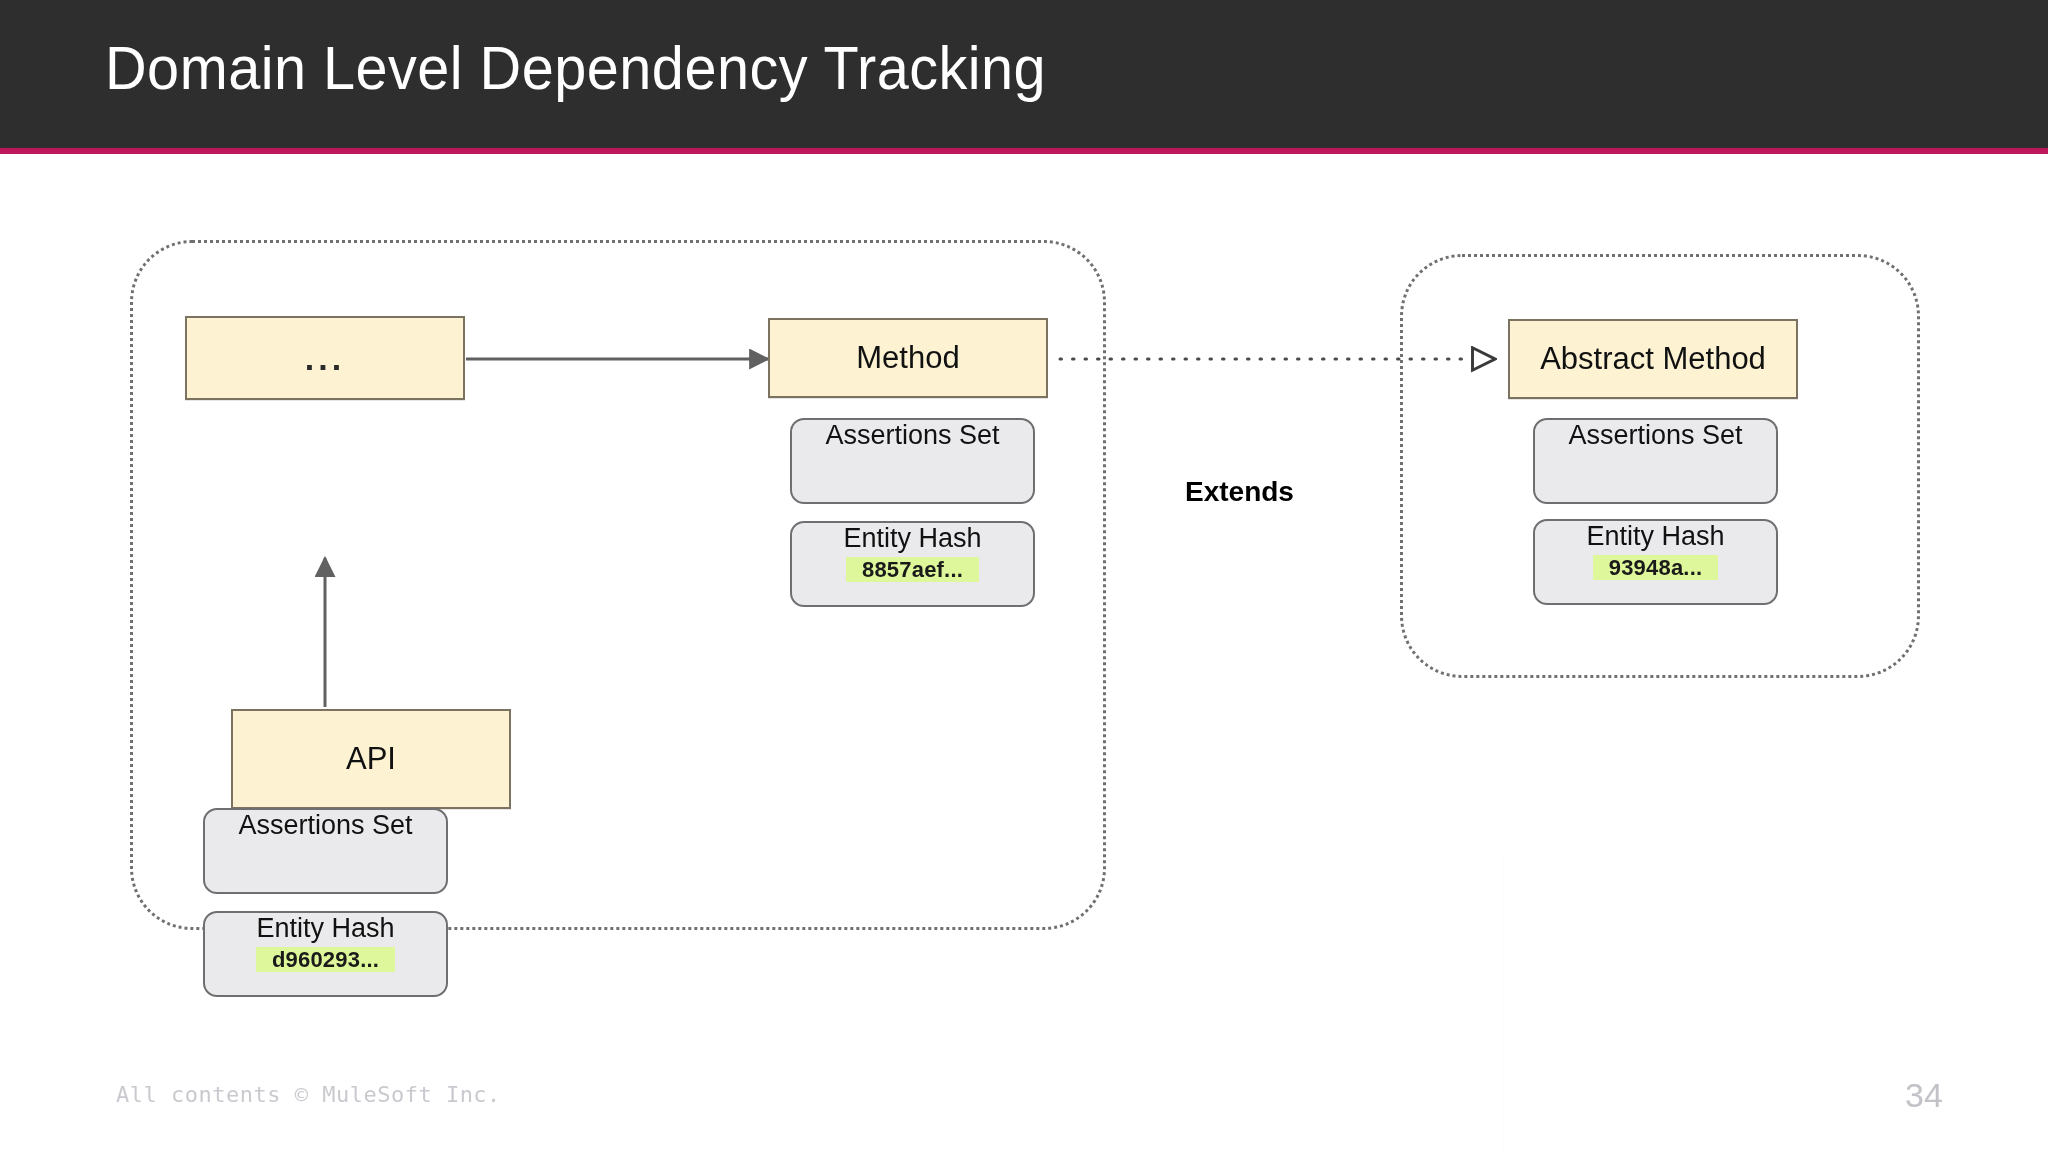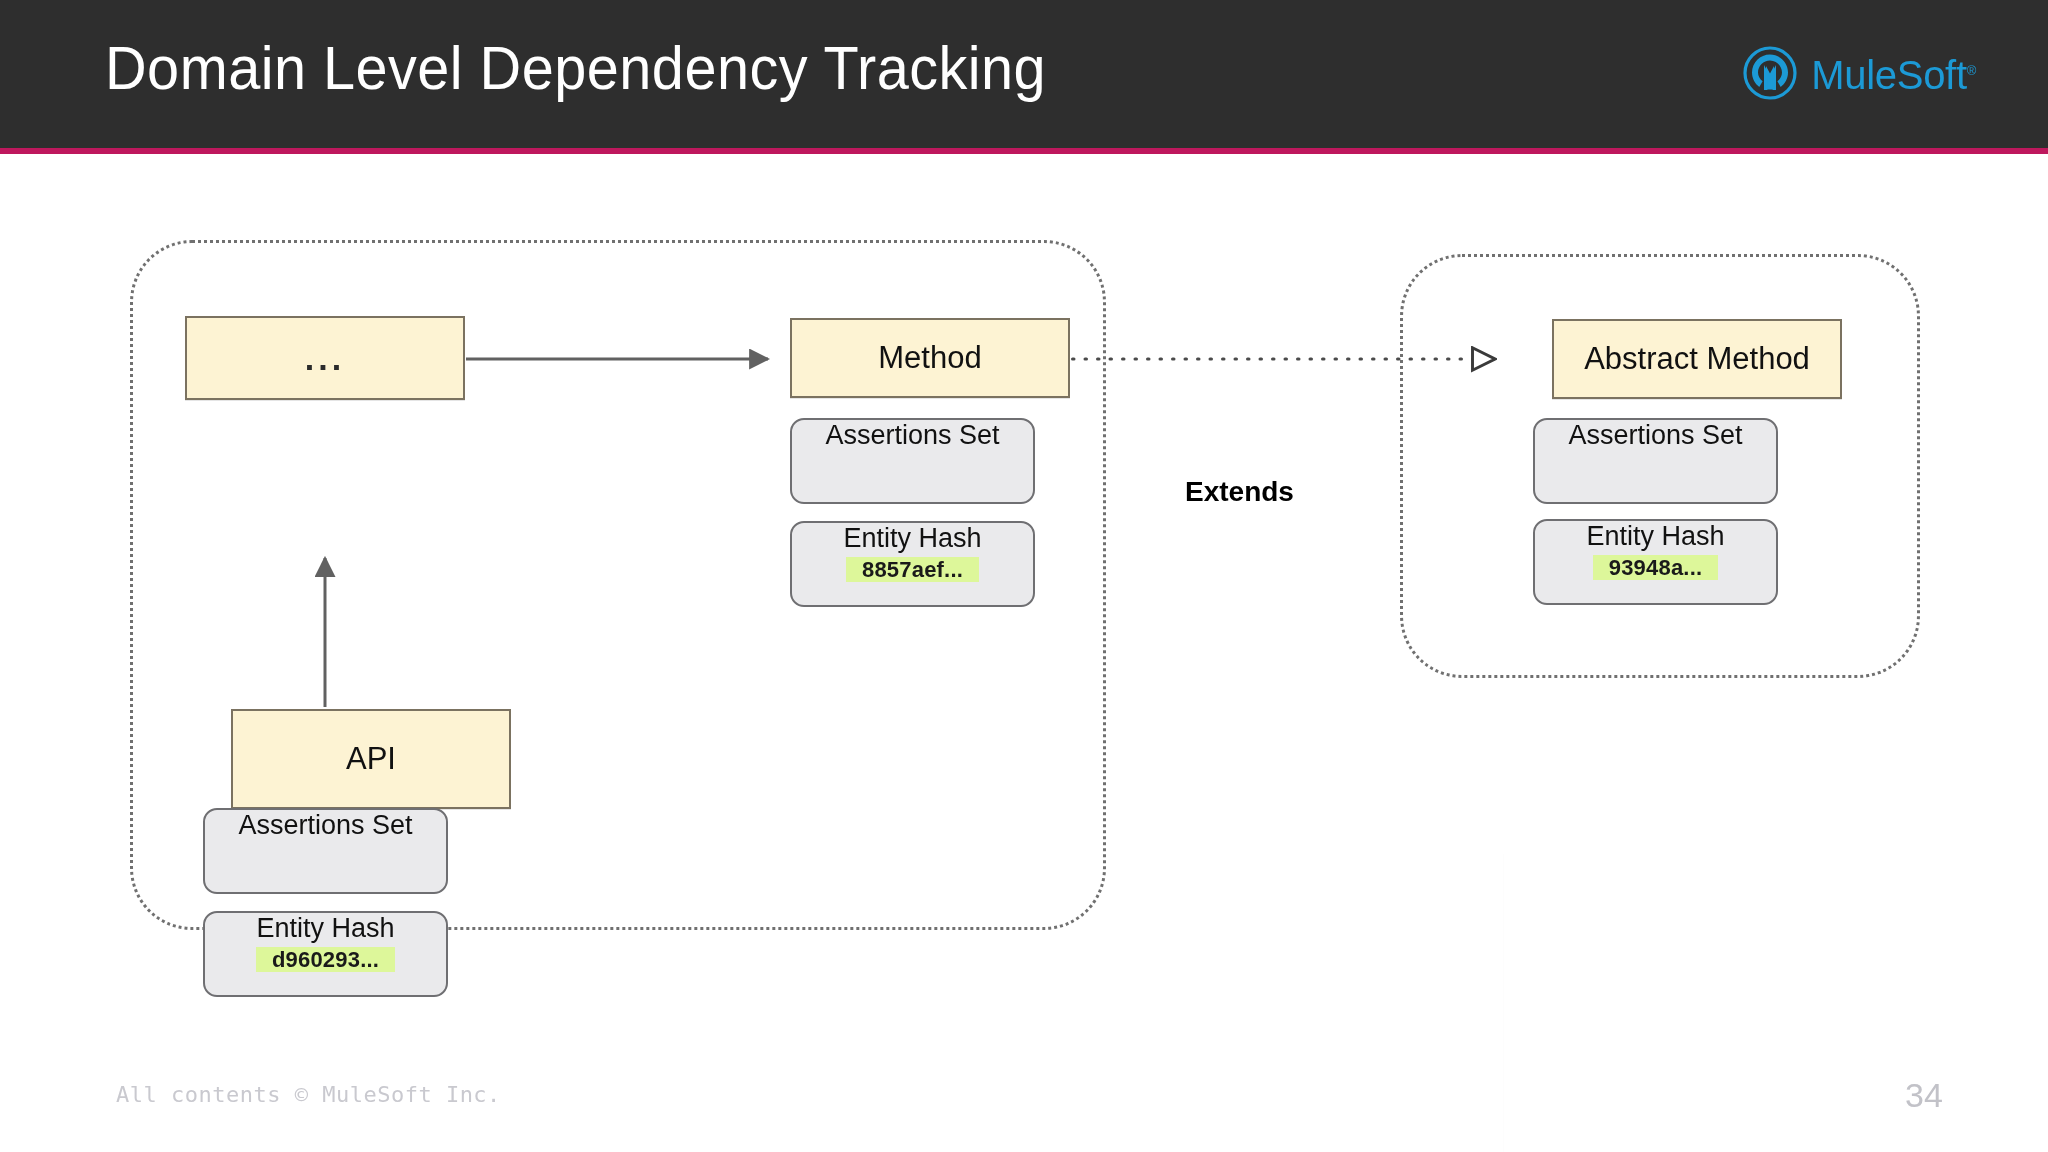--- a/index.html
+++ b/index.html
@@ -174,31 +174,20 @@
     font-size: 34px;
     color: #c2c2c8;
   }
 </style>
 </head>
 <body>
 
 <div class="header">
   <div class="header-title">Domain Level Dependency Tracking</div>
 
-  <div class="logo">
-    <span class="logo-mark">
-      <svg width="56" height="56" viewBox="0 0 56 56" aria-hidden="true">
-        <circle cx="28" cy="28" r="25" fill="none" stroke="#1C9AD6" stroke-width="3.2"></circle>
-        <path d="M28 9.5 C18.1 9.5 10 17.6 10 27.5 C10 33.4 12.9 38.7 17.3 41.9 L20.6 36.2 C17.8 34.0 16.0 30.9 16.0 27.5 C16.0 21.0 21.5 15.5 28 15.5 C34.5 15.5 40 21.0 40 27.5 C40 30.9 38.2 34.0 35.4 36.2 L38.7 41.9 C43.1 38.7 46 33.4 46 27.5 C46 17.6 37.9 9.5 28 9.5 Z" fill="#1C9AD6"></path>
-        <path d="M24.0 21.0 L28 28.6 L32.0 21.0 L32.0 44.5 L26.4 44.5 L26.4 33.5 L28 36.4 L29.6 33.5 L29.6 44.5 L24.0 44.5 Z" fill="#1C9AD6"></path>
-        <path d="M22.0 20.0 L28 31.5 L34.0 20.0 L34.0 45.0 L30.6 45.0 L30.6 29.0 L28 34.0 L25.4 29.0 L25.4 45.0 L22.0 45.0 Z" fill="#1C9AD6"></path>
-      </svg>
-    </span>
-    <span class="logo-word"><span>MuleSoft</span><span class="logo-tm">®</span></span>
-  </div>
 </div>
 
 <div class="canvas">
 
   <div class="panel-seam"></div>
 
   <svg class="wires" viewBox="0 0 2048 998">
     <defs>
       <marker id="solidArrow" viewBox="0 0 10 10" refX="9" refY="5" markerWidth="7" markerHeight="7" orient="auto-start-reverse">
         <path d="M 0 0 L 10 5 L 0 10 z" fill="#616161"></path>
@@ -228,38 +217,38 @@
     <span>API</span>
   </div>
   <div class="sbox" style="left:203px; top:654px; width:245px; height:86px;">
     <span>Assertions Set</span>
   </div>
   <div class="sbox" style="left:203px; top:757px; width:245px; height:86px;">
     <span>Entity Hash</span>
     <span class="hash">d960293...</span>
   </div>
 
-  <div class="ebox" style="left:790px; top:164px; width:280px; height:80px;">
+  <div class="ebox" style="left:768px; top:164px; width:280px; height:80px;">
     <span>Method</span>
   </div>
   <div class="sbox" style="left:790px; top:264px; width:245px; height:86px;">
     <span>Assertions Set</span>
   </div>
   <div class="sbox" style="left:790px; top:367px; width:245px; height:86px;">
     <span>Entity Hash</span>
     <span class="hash">8857aef...</span>
   </div>
 
   <div class="extends-label" style="left:1185px; top:322px;">
     <span>Extends</span>
   </div>
 
   <div class="group group-right"></div>
 
-  <div class="ebox" style="left:1508px; top:165px; width:290px; height:80px;margin-left:44px;">
+  <div class="ebox" style="left:1508px; top:165px; width:290px; height:80px;">
     <span>Abstract Method</span>
   </div>
   <div class="sbox" style="left:1533px; top:264px; width:245px; height:86px;">
     <span>Assertions Set</span>
   </div>
   <div class="sbox" style="left:1533px; top:365px; width:245px; height:86px;">
     <span>Entity Hash</span>
     <span class="hash">93948a...</span>
   </div>
 

